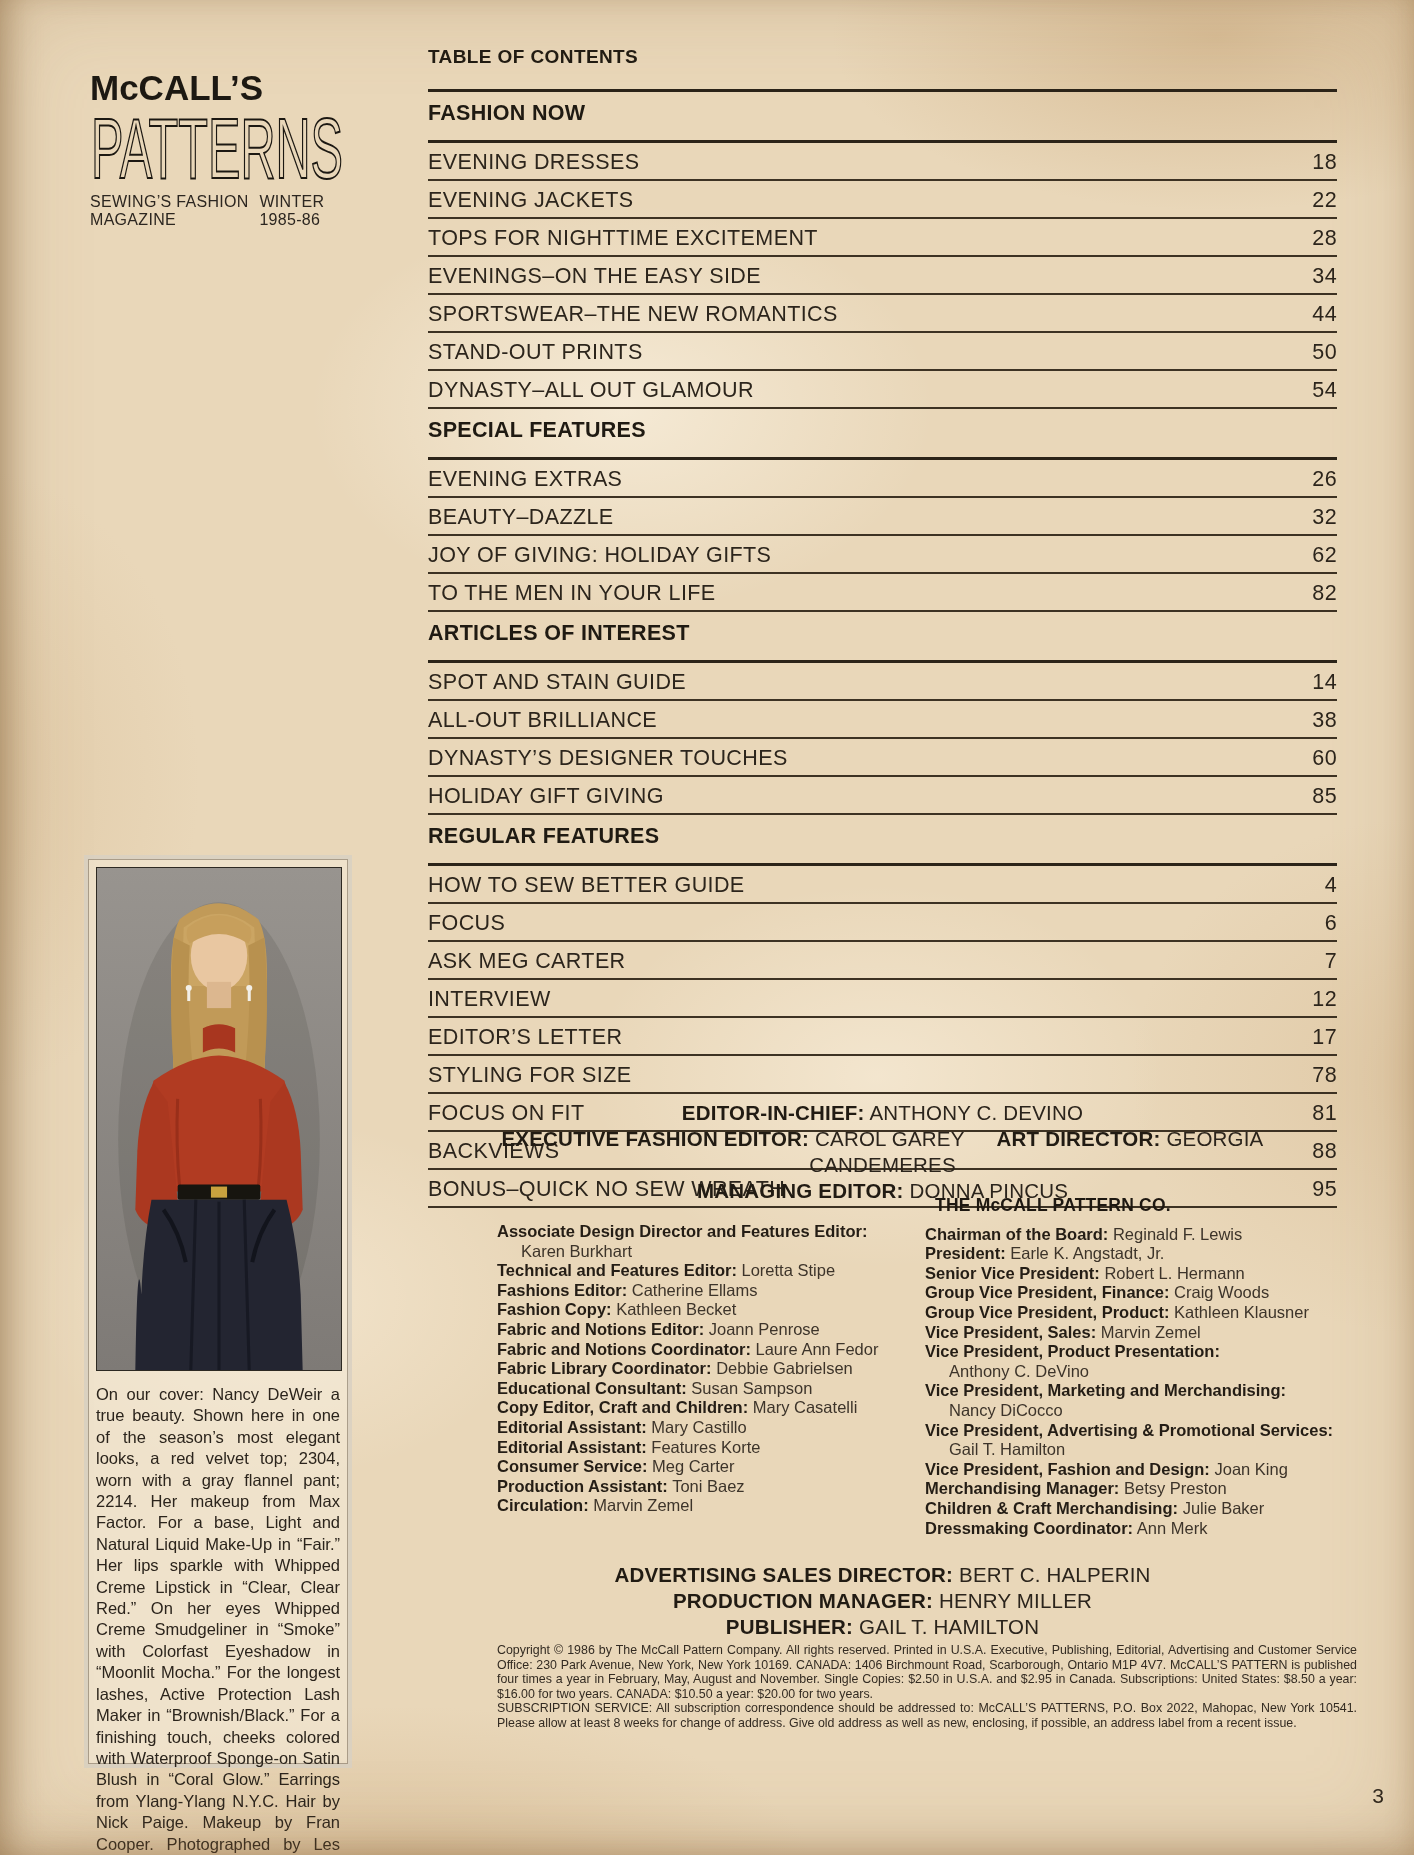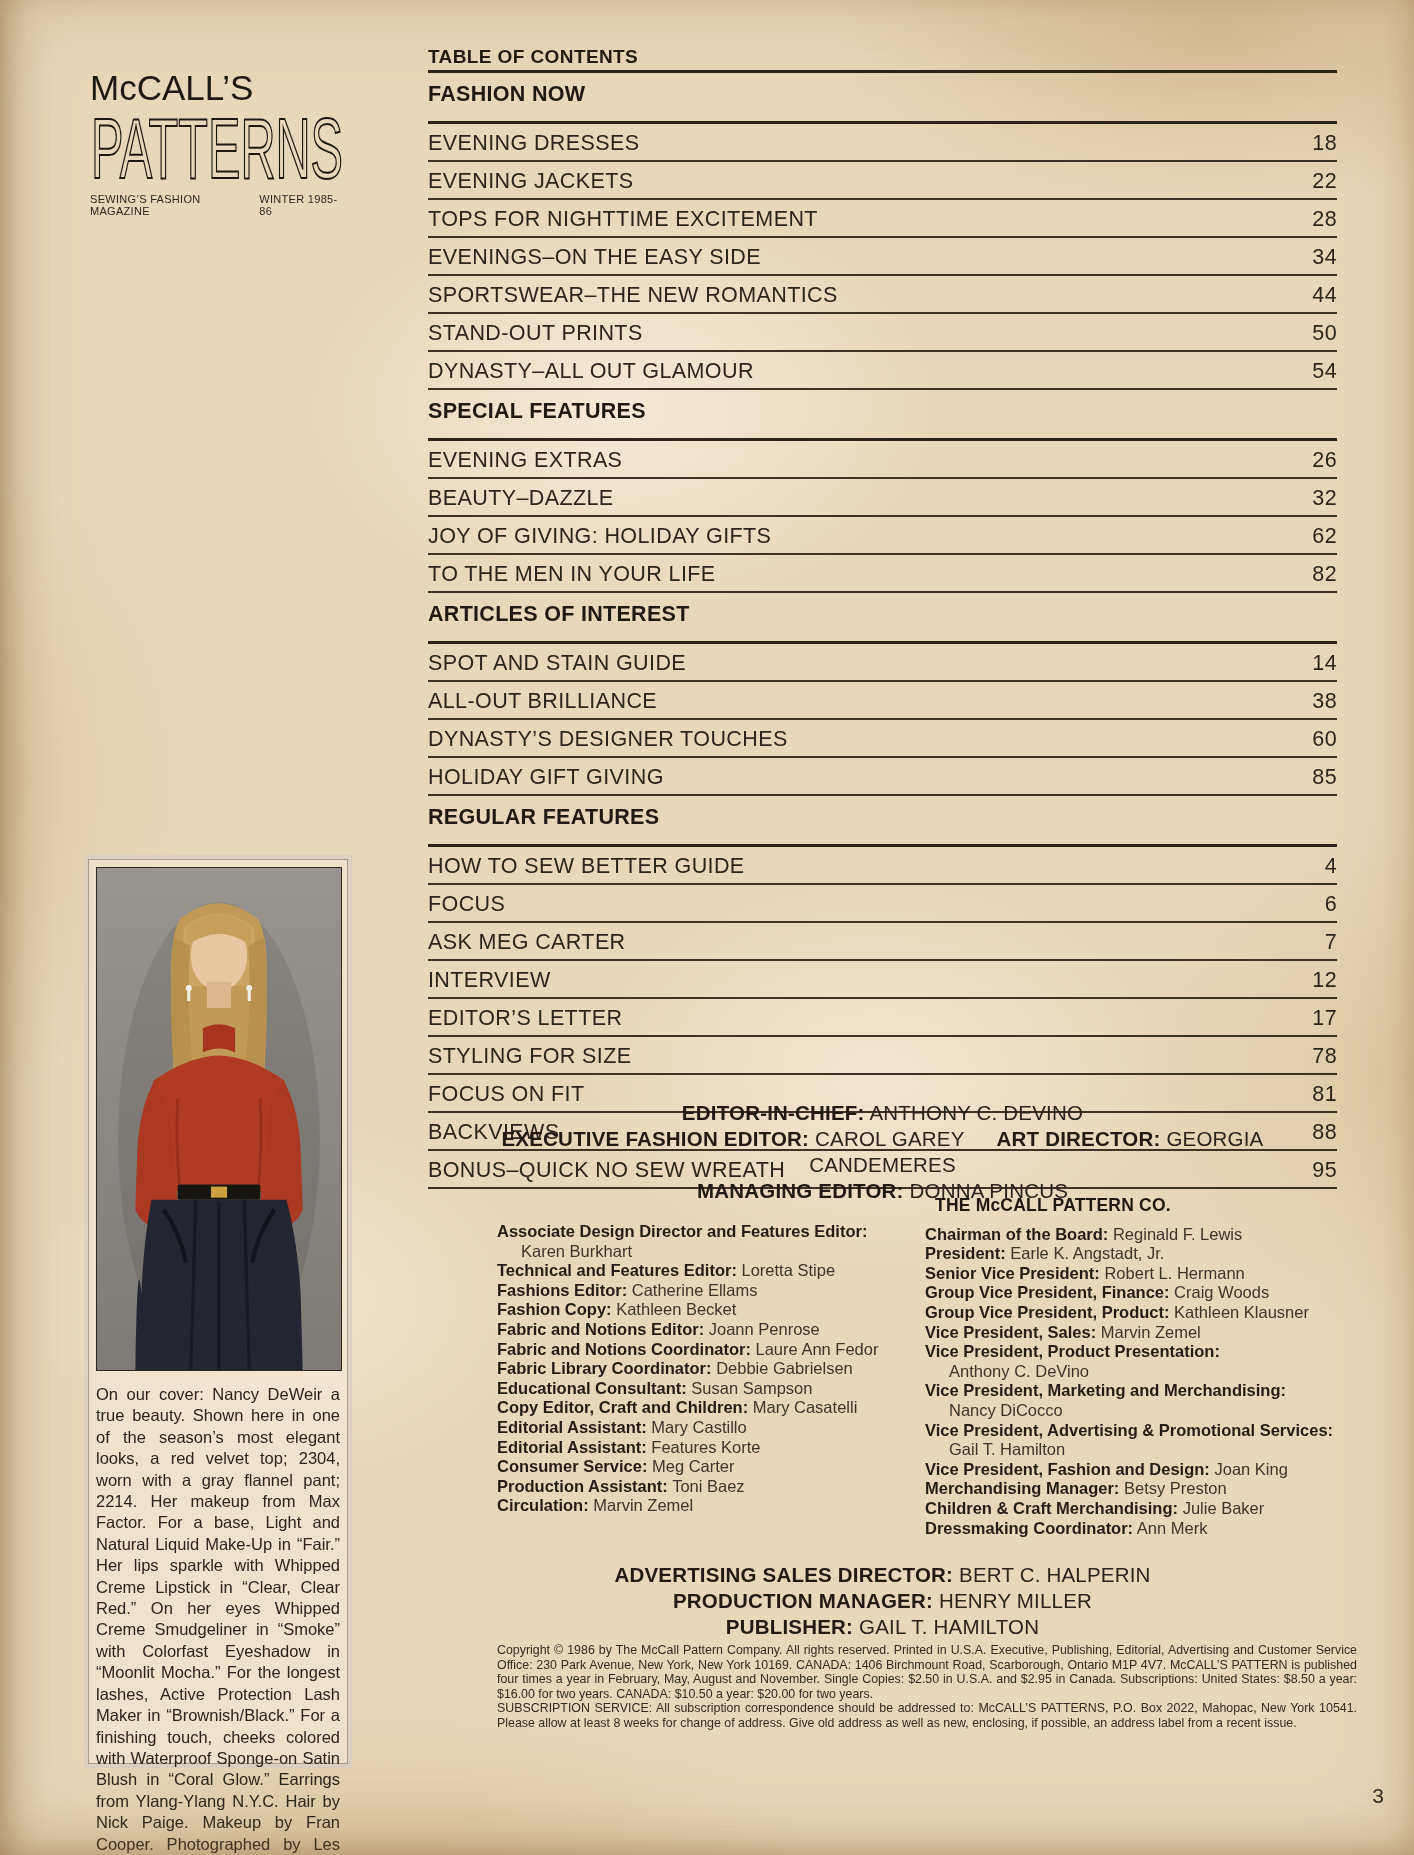--- a/index.html
+++ b/index.html
@@ -21,27 +21,27 @@
     content:'';position:absolute;inset:0;pointer-events:none;z-index:5;
     box-shadow:
       inset 0 0 90px rgba(152,112,64,.26),
       inset 26px 0 38px -22px rgba(118,84,44,.5),
       inset -14px 0 30px -18px rgba(140,100,55,.35),
       inset 0 -26px 44px -22px rgba(140,100,55,.32);
   }
 
   
   .masthead{position:absolute;left:90px;top:70px;width:258px;color:#1d1913;}
-  .brand-top{font-size:35px;font-weight:normal;line-height:1;letter-spacing:0;}
+  .brand-top{font-size:35px;font-weight:bold;line-height:1;letter-spacing:0;}
   .brand-main{display:block;margin-top:3px;}
-  .tagline{display:flex;justify-content:center;font-size:11px;letter-spacing:.3px;margin-top:7px;color:#2c2620;}
+  .tagline{display:flex;justify-content:center;font-size:16px;letter-spacing:.3px;margin-top:7px;color:#2c2620;}
 
   
   .toc{position:absolute;left:428px;top:46px;width:909px;}
-  .toc-title{font-size:19px;font-weight:bold;letter-spacing:.4px;padding-bottom:2px;border-bottom:3.5px solid #2c2419;color:#1f1a12;}
+  .toc-title{font-size:19px;font-weight:bold;letter-spacing:.4px;padding-bottom:21px;border-bottom:3.5px solid #2c2419;color:#1f1a12;}
   .toc-heading{font-size:21.5px;font-weight:bold;letter-spacing:.3px;padding:9px 0 14px;border-bottom:3.5px solid #2c2419;color:#1f1a12;}
   .toc-row{display:flex;justify-content:space-between;align-items:center;padding:7px 0 4px;border-bottom:2px solid #3d3223;font-size:21.5px;letter-spacing:.4px;color:#2c251c;}
   .toc-page{padding-left:12px;}
 
   
   .credit-block{position:absolute;left:428px;width:909px;text-align:center;}
   .editors{top:1100px;}
   .publishing{top:1562px;}
   .credit-line{font-size:20.5px;line-height:26px;color:#2b241c;letter-spacing:.2px;}
   .credit-label{font-weight:bold;color:#211b13;}

